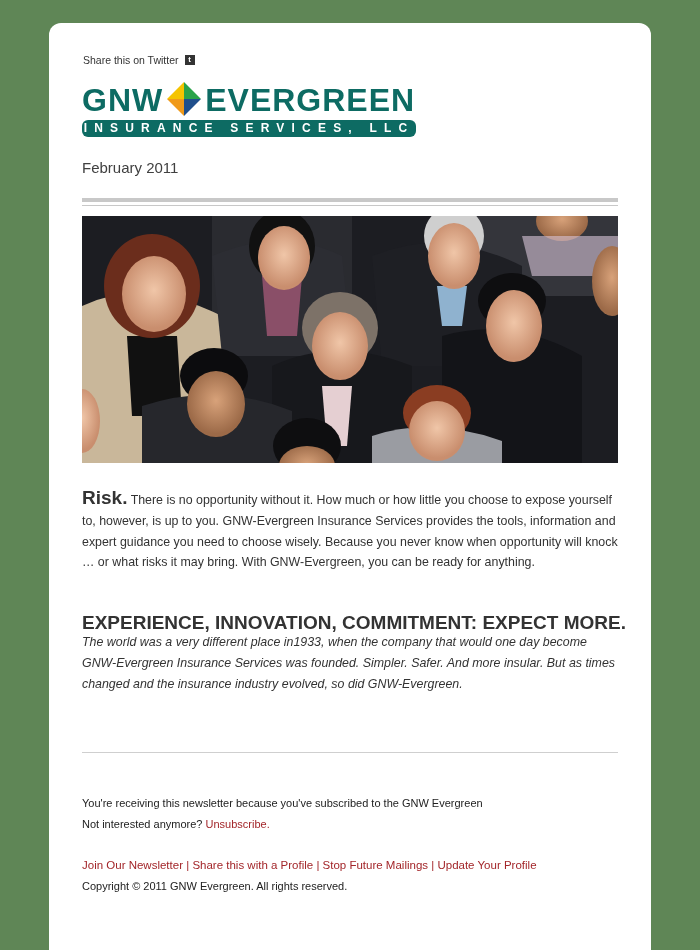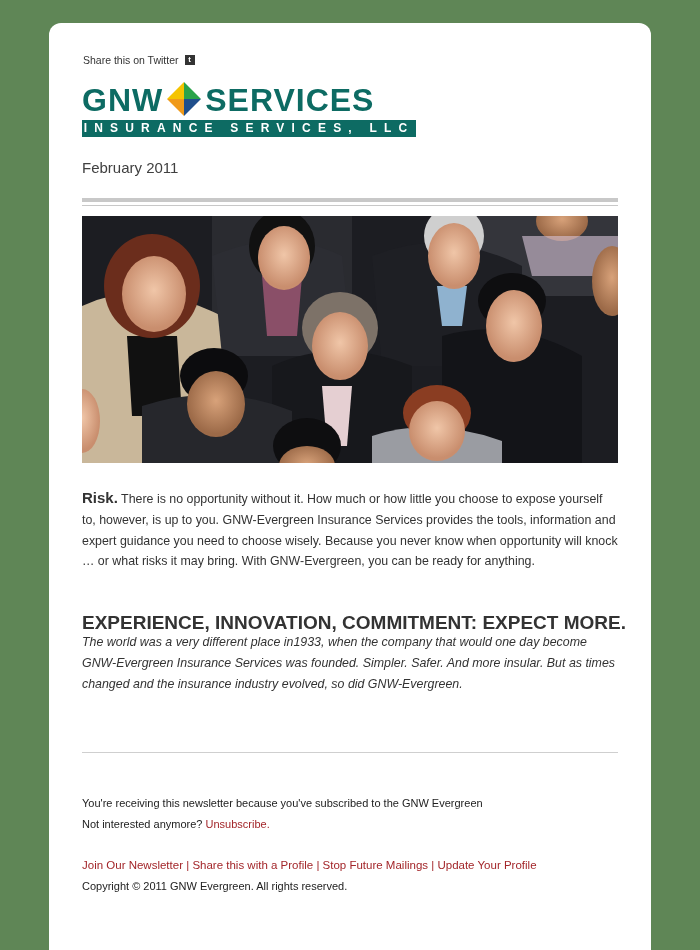--- a/index.html
+++ b/index.html
@@ -20,40 +20,40 @@
     display:inline-flex; align-items:center; justify-content:center; line-height:1;
   }
   .logo { position:absolute; left:33px; top:59px; width:334px; height:56px; }
   .logo-row { display:flex; height:36px; }
   .logo-text {
     color:#0d6b63; font-weight:bold; font-size:32px; letter-spacing:1px; line-height:36px;
   }
   .diamond { width:34px; height:34px; margin:0 4px; }
   .logo-bar {
     background:#0d6b63; color:#fff; font-weight:bold; font-size:12px;
-    letter-spacing:7.2px; height:17px; line-height:17px; text-align:center; margin-top:2px;
+    letter-spacing:7.2px; height:17px; line-height:17px; text-align:center; margin-top:2px;border-radius:6px;
   }
   .date { position:absolute; left:33px; top:136px; font-size:15px; color:#404040; }
   .badge { position:absolute; left:489px; top:0; width:80px; height:113px; }
   .badge-num {
     position:absolute; left:0; top:24px; width:80px; text-align:center;
     color:#fff; font-weight:bold; font-size:40px; line-height:44px;
     text-shadow:0 1px 2px rgba(0,0,0,0.4);
   }
   .rule-thick { position:absolute; left:33px; top:175px; width:536px; height:4px; background:#c8c8c8; }
   .rule-thin { position:absolute; left:33px; top:182px; width:536px; height:1px; background:#c8c8c8; }
   .photo {
     position:absolute; left:33px; top:193px; width:536px; height:247px; overflow:hidden;
     background:#1a1a1e;
   }
   .intro {
     position:absolute; left:33px; top:465px; width:536px; font-size:12.4px;
     line-height:20.8px; color:#333;
   }
-  .intro .lead { font-weight:bold; font-size:15px; }
+  .intro .lead { font-weight:bold; font-size:19px; }
   .head2 {
     position:absolute; left:33px; top:589px; font-size:19px; font-weight:bold; color:#333;
   }
   .body2 {
     position:absolute; left:33px; top:609px; width:536px; font-size:12.4px;
     line-height:20.8px; color:#333;font-style:italic;
   }
   .rule-footer { position:absolute; left:33px; top:729px; width:536px; height:1px; background:#cfcfcf; }
   .foot1 { position:absolute; left:33px; top:774px; font-size:11px; color:#222; }
   .foot2 { position:absolute; left:33px; top:795px; font-size:11px; color:#222; }
@@ -74,21 +74,21 @@
 
   <div class="logo">
     <div class="logo-row">
       <span class="logo-text">GNW</span>
       <svg class="diamond" viewBox="0 0 34 34">
         <polygon points="17,0 0,17 17,17" fill="#f5c400"></polygon>
         <polygon points="17,0 34,17 17,17" fill="#2aa34a"></polygon>
         <polygon points="0,17 17,34 17,17" fill="#f09a1a"></polygon>
         <polygon points="34,17 17,34 17,17" fill="#1f4f8c"></polygon>
       </svg>
-      <span class="logo-text">SERVICES</span>
+      <span class="logo-text">EVERGREEN</span>
     </div>
     <div class="logo-bar">INSURANCE SERVICES, LLC</div>
   </div>
 
   <div class="date">February 2011</div>
 
 
   <div class="rule-thick"></div>
   <div class="rule-thin"></div>
 

